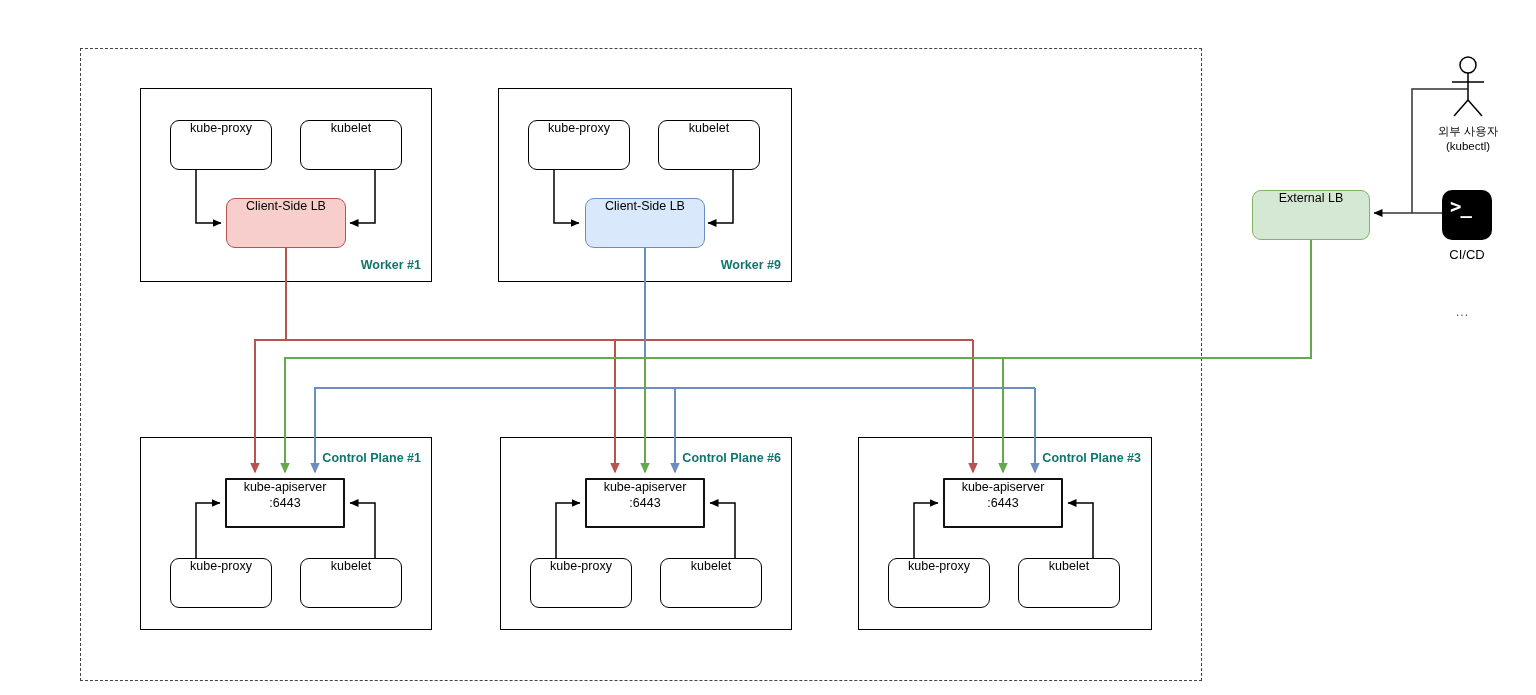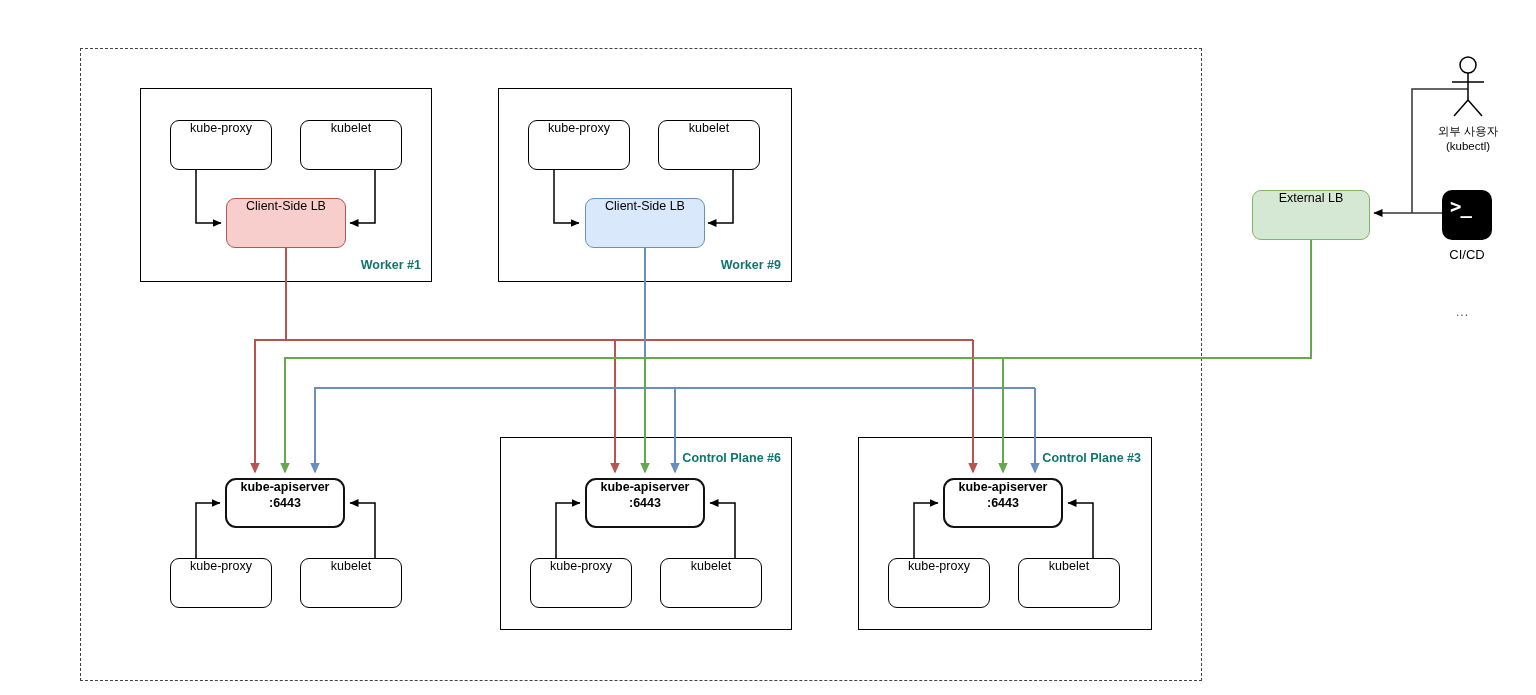--- a/index.html
+++ b/index.html
@@ -20,21 +20,21 @@
   .group-label.tr{top:13px;right:10px;}
   .group-label.br{bottom:9px;right:10px;}
   .node{
     position:absolute;display:flex;align-items:center;justify-content:flex-start;
     flex-direction:column;background:#fff;border:1.3px solid #000;border-radius:9px;
     font-size:12.5px;text-align:center;line-height:1.25;box-sizing:border-box;
   }
   .node.red{background:#f8cecc;border-color:#b85450;}
   .node.blue{background:#dae8fc;border-color:#6c8ebf;}
   .node.green{background:#d5e8d4;border-color:#82b366;}
-  .node.apiserver{border:2.6px solid #111;border-radius:11px;font-weight:bold;}
+  .node.apiserver{border:2.6px solid #111;border-radius:1px;}
   .wires{position:absolute;left:0;top:0;z-index:2;pointer-events:none;}
   .zgroups{z-index:1;} .znodes{z-index:3;}
   .terminal-box{
     position:absolute;left:1442px;top:190px;width:50px;height:50px;z-index:3;
     background:#000;border-radius:10px;color:#fff;
     font-family:"DejaVu Sans Mono", monospace;font-weight:bold;font-size:19px;
     line-height:1;padding:7px 0 0 8px;box-sizing:border-box;letter-spacing:-1px;
   }
   .small-label{
     position:absolute;font-size:11.5px;text-align:center;line-height:1.3;z-index:3;white-space:nowrap;
@@ -47,20 +47,23 @@
 <div class="canvas">
 
   <div class="dashed-boundary"></div>
 
   <div class="group zgroups" style="left:140px;top:88px;width:290px;height:192px">
     <div class="group-label br">Worker #1</div>
   </div>
   <div class="group zgroups" style="left:498px;top:88px;width:292px;height:192px">
     <div class="group-label br">Worker #9</div>
   </div>
+  <div class="group zgroups" style="left:140px;top:437px;width:290px;height:191px">
+    <div class="group-label tr">Control Plane #1</div>
+  </div>
   <div class="group zgroups" style="left:500px;top:437px;width:290px;height:191px">
     <div class="group-label tr">Control Plane #6</div>
   </div>
   <div class="group zgroups" style="left:858px;top:437px;width:292px;height:191px">
     <div class="group-label tr">Control Plane #3</div>
   </div>
 
   <svg class="wires" width="1536" height="695" viewBox="0 0 1536 695" aria-hidden="true">
     <defs>
       <marker id="ah-black" markerUnits="userSpaceOnUse" markerWidth="12" markerHeight="10" refX="8.5" refY="4" orient="auto">

